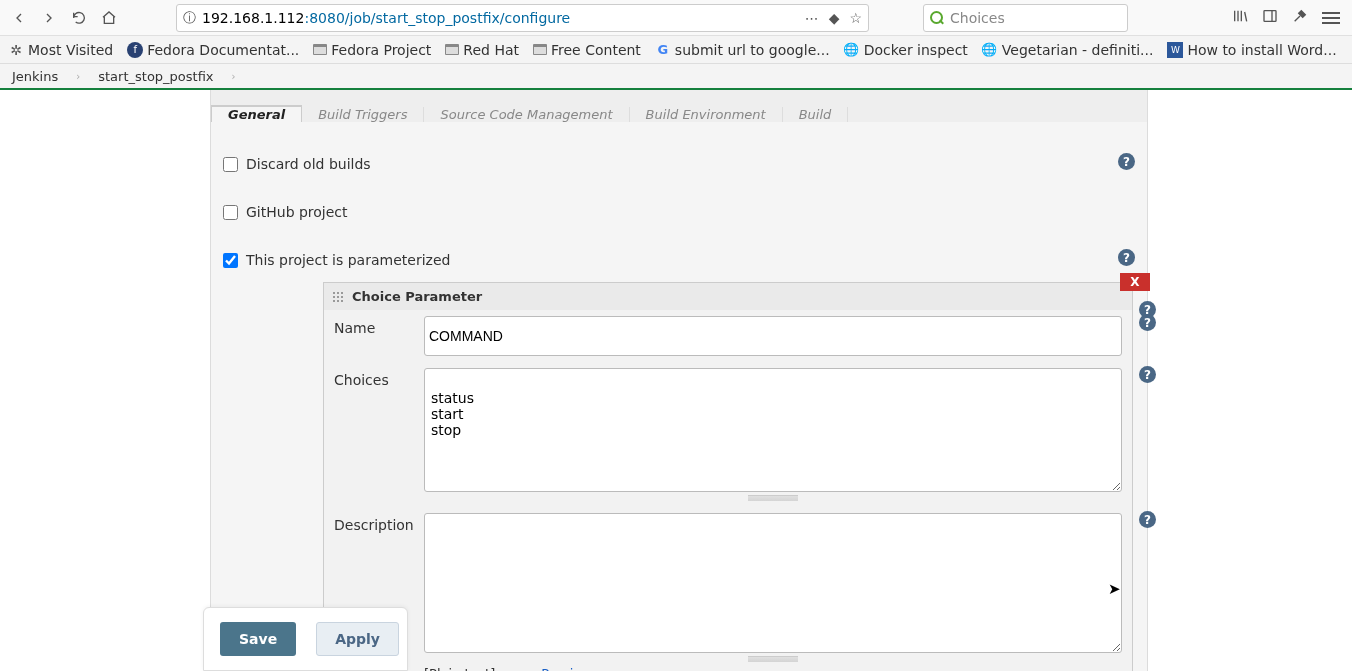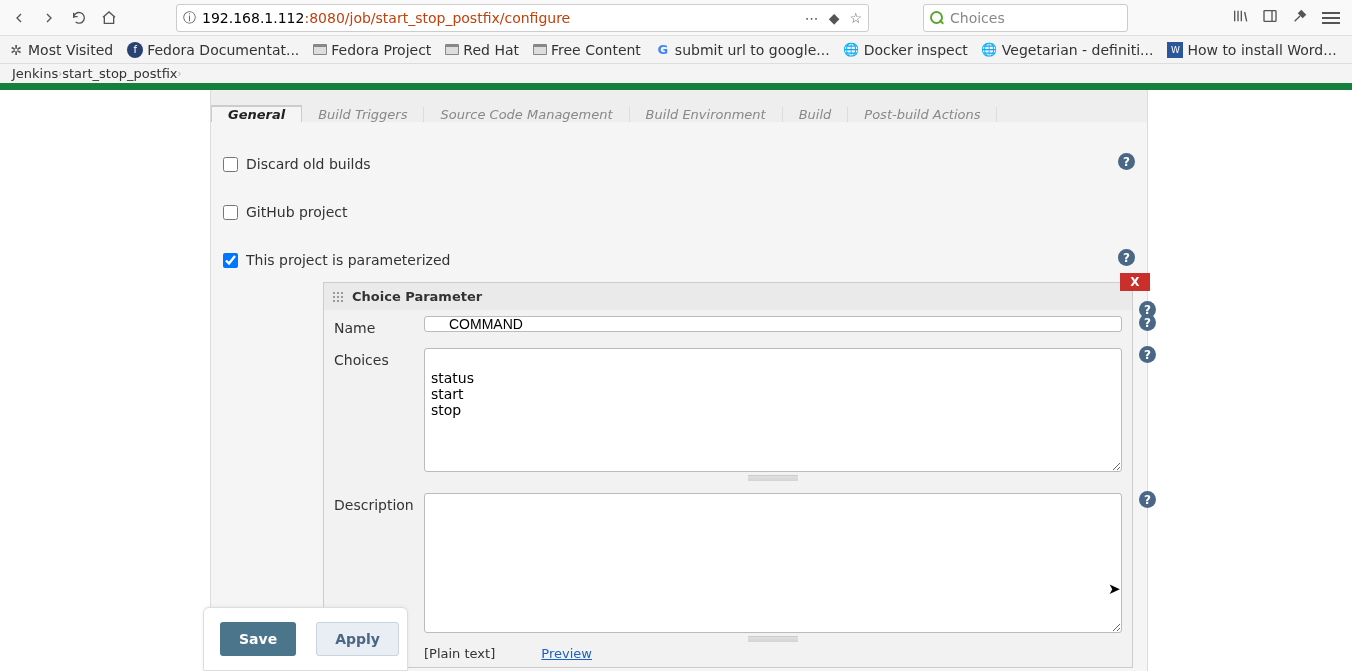--- a/index.html
+++ b/index.html
@@ -38,21 +38,21 @@
     border-radius: 3px;
     display: flex;
     align-items: center;
     padding: 0 6px;
     margin: 0 50px 0 50px;
     font-size: 14px;
     color: #333;
   }
   .url-bar .info-icon { margin-right: 6px; color: #555; font-size: 13px; }
   .url-bar .host { color: #000; }
-  .url-bar .path { color: #c2410c; }
+  .url-bar .path { color: #0369a1; }
   .url-bar .spacer { flex:1; }
   .url-icons { display:flex; gap:10px; align-items:center; color:#555; }
   .search-bar {
     width: 205px; height: 28px;
     background: #fff;
     border: 1px solid #ccc;
     border-radius: 3px;
     display: flex; align-items: center;
     padding: 0 6px;
     margin-right: 100px;
@@ -82,23 +82,24 @@
   .folder-icon { width:14px; height:11px; border:1px solid #888; border-top:3px solid #888; background:#ddd; border-radius:1px; }
   .gear-icon-s { font-size:14px; color:#555; }
   .more-chev { margin-left:auto; font-weight:bold; font-size:16px; color:#555; }
 
   .breadcrumb {
     height:26px;
     display:flex;
     align-items:center;
     padding:0 12px;
     background:#f4f4f4;
-    border-bottom:7px solid #15803d;
+    border-bottom:2px solid #15803d;
     font-size:13px;
     color:#333;
+    gap:18px;
   }
   .breadcrumb .sep { color:#aaa; font-size:10px; }
 
   
   .main {
     background:#fff;
     height: calc(671px - 36px - 28px - 26px);
     position:relative;
   }
   .config-panel {
@@ -198,24 +199,24 @@
     padding:6px 10px;
     gap:10px;
     align-items:flex-start;
     font-size:14px;
   }
   .field-label { width:80px; color:#333; padding-top:4px; }
   .field-input {
     flex:1;
   }
   .field-input input[type=text]{
-    width:100%; height:16px;
+    width:100%; height:40px;
     border:1px solid #bbb;
     border-radius:3px;
-    padding:0 24px;
+    padding:0 4px;
     font-size:14px;
     background:#fff;
   }
   .field-input textarea{
     width:100%;
     border:1px solid #bbb;
     border-radius:3px;
     padding:21px 6px;
     font-size:14px;
     background:#fff;
@@ -387,21 +388,20 @@
 </div>
 
 <div class="main">
   <div class="config-panel">
     <div class="tabs">
       <div class="tab active">General</div>
       <div class="tab">Build Triggers</div>
       <div class="tab">Source Code Management</div>
       <div class="tab">Build Environment</div>
       <div class="tab">Build</div>
-      <div class="tab">Post-build Actions</div>
     </div>
 
     <div class="section" style="position:relative;">
       <div class="chk-row">
         <input type="checkbox" style="">
         <span>Discard old builds</span>
         <span class="help" style="right:0; top:3px;">?</span>
       </div>
       <div class="chk-row">
         <input type="checkbox" style="">

